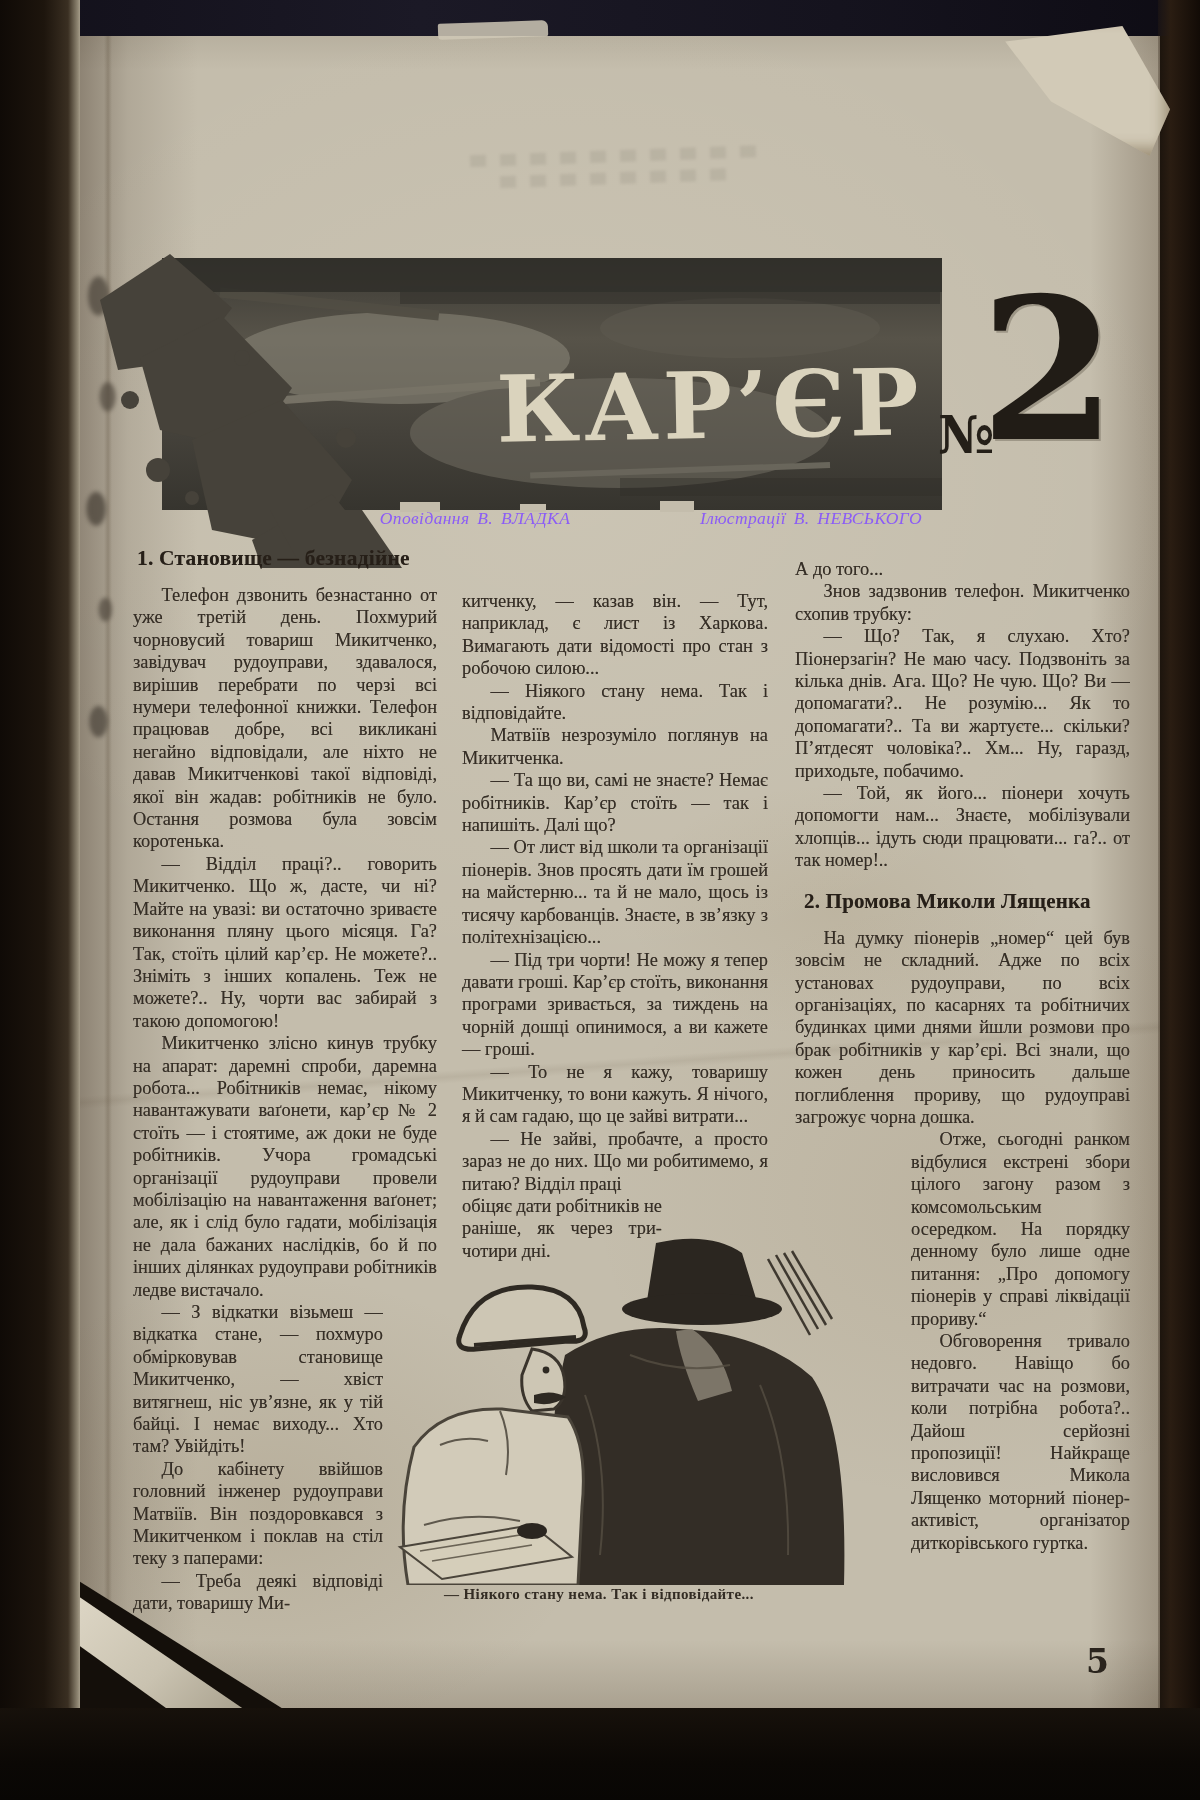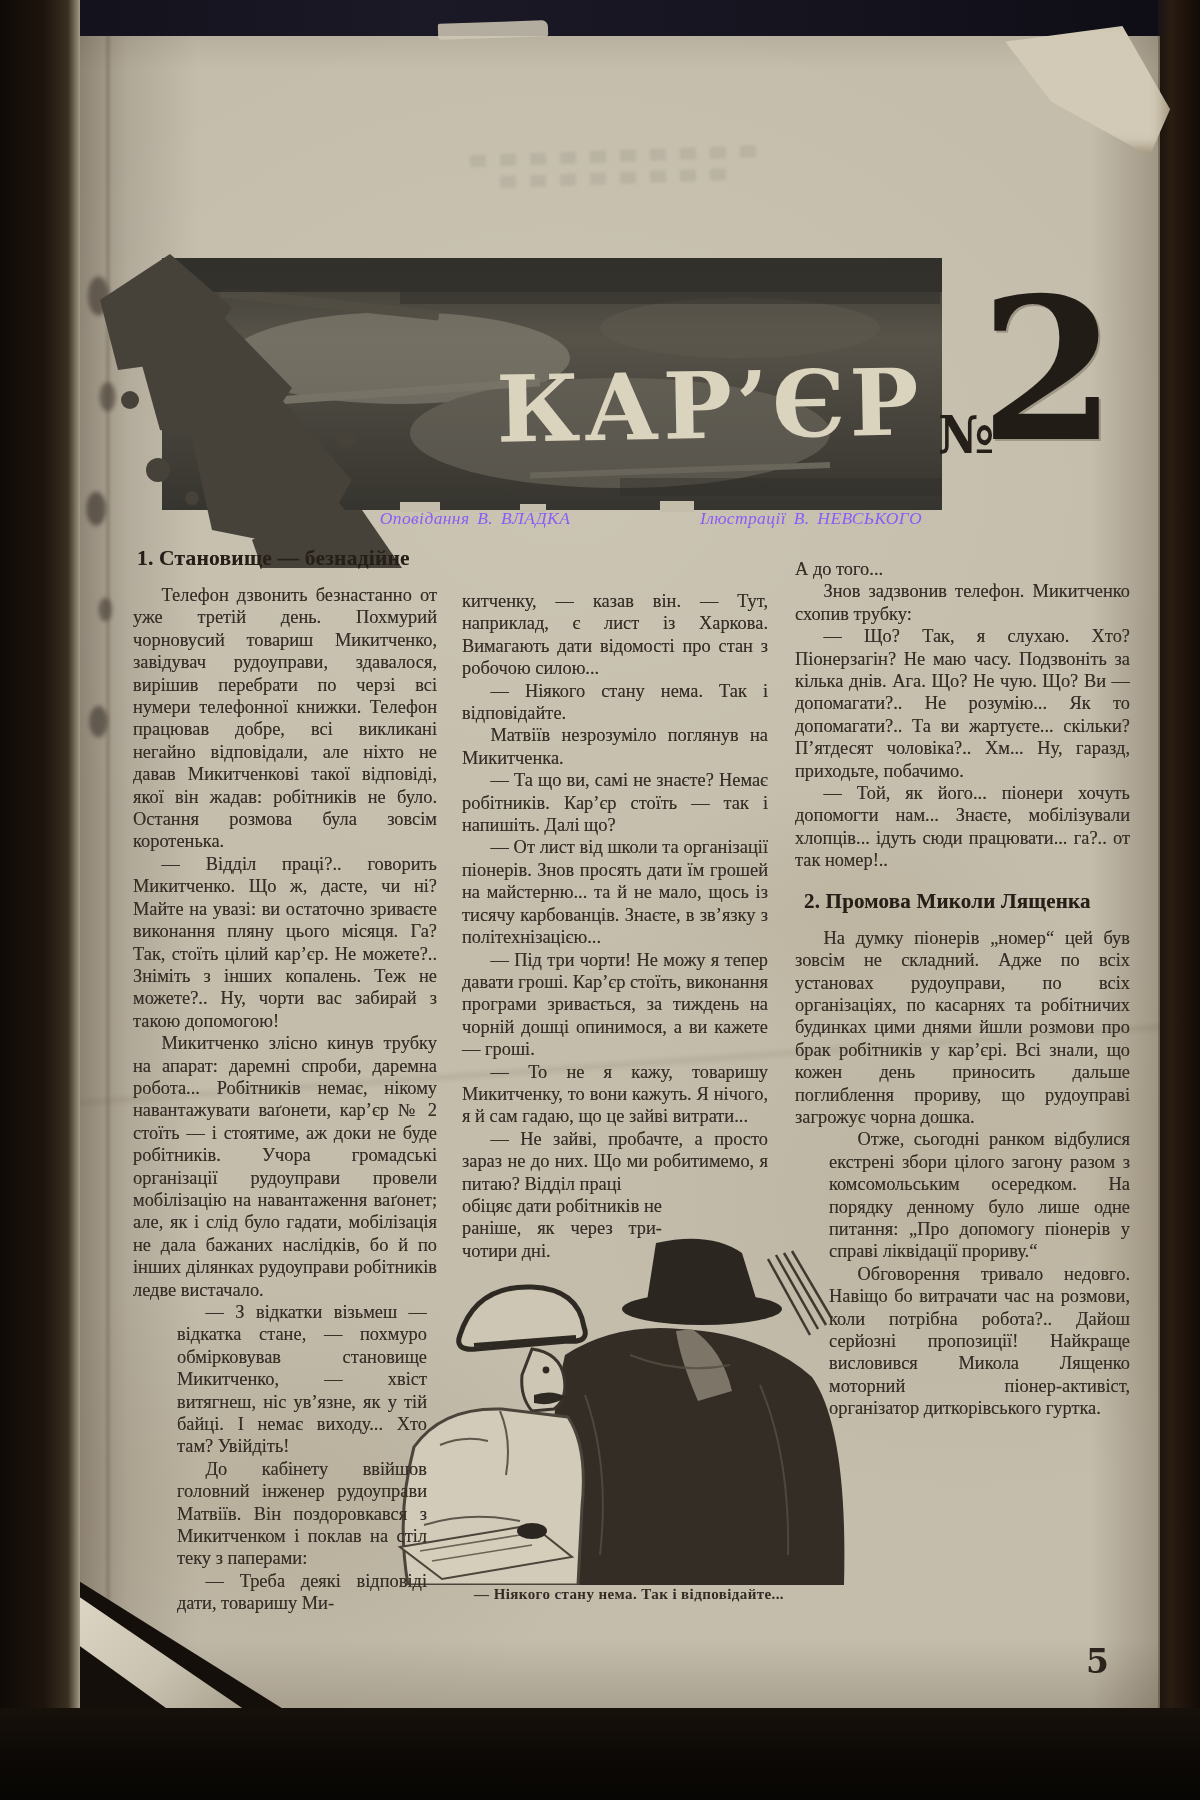--- a/index.html
+++ b/index.html
@@ -73,28 +73,28 @@
        color:#352e26;text-shadow:0 0 .4px rgba(60,50,40,.55);}
   .col1{left:133px;top:545px;width:304px;}
   .col2{left:462px;top:590px;width:306px;}
   .col3{left:795px;top:558px;width:335px;}
   .headline{font-size:21.5px;line-height:26px;font-weight:bold;color:#261f18;
     margin:0 0 13px 4px;text-align:left;letter-spacing:.2px;}
   .headline2{font-size:21px;line-height:26px;font-weight:bold;color:#261f18;
     margin:16px 0 13px 9px;text-align:left;letter-spacing:.2px;}
   .para{margin:0;text-indent:1.55em;}
   .no-indent{text-indent:0;}
-  .narrow-r{width:250px;margin-left:44px;}
+  .narrow-r{width:250px;}
   .narrow-cont{width:200px;text-indent:0;}
-  .shift-l{margin-left:34px;}
+  .shift-l{margin-left:116px;}
 
   
   .scene-svg{position:absolute;left:380px;top:1225px;z-index:4;}
   .scene-caption{position:absolute;left:444px;top:1586px;width:340px;z-index:5;
-    text-align:right;font-size:15px;font-weight:bold;letter-spacing:.4px;color:#332c24;}
+    text-align:left;font-size:15px;font-weight:bold;letter-spacing:.4px;color:#332c24;}
   .page-number{position:absolute;left:1086px;top:1642px;z-index:5;
     font-family:"DejaVu Serif",serif;font-weight:bold;font-size:33px;color:#2a241d;}
 </style>
 </head>
 <body>
 
 <div class="stage">
 
   <div class="page"></div>
   <div class="crease-v"></div>

